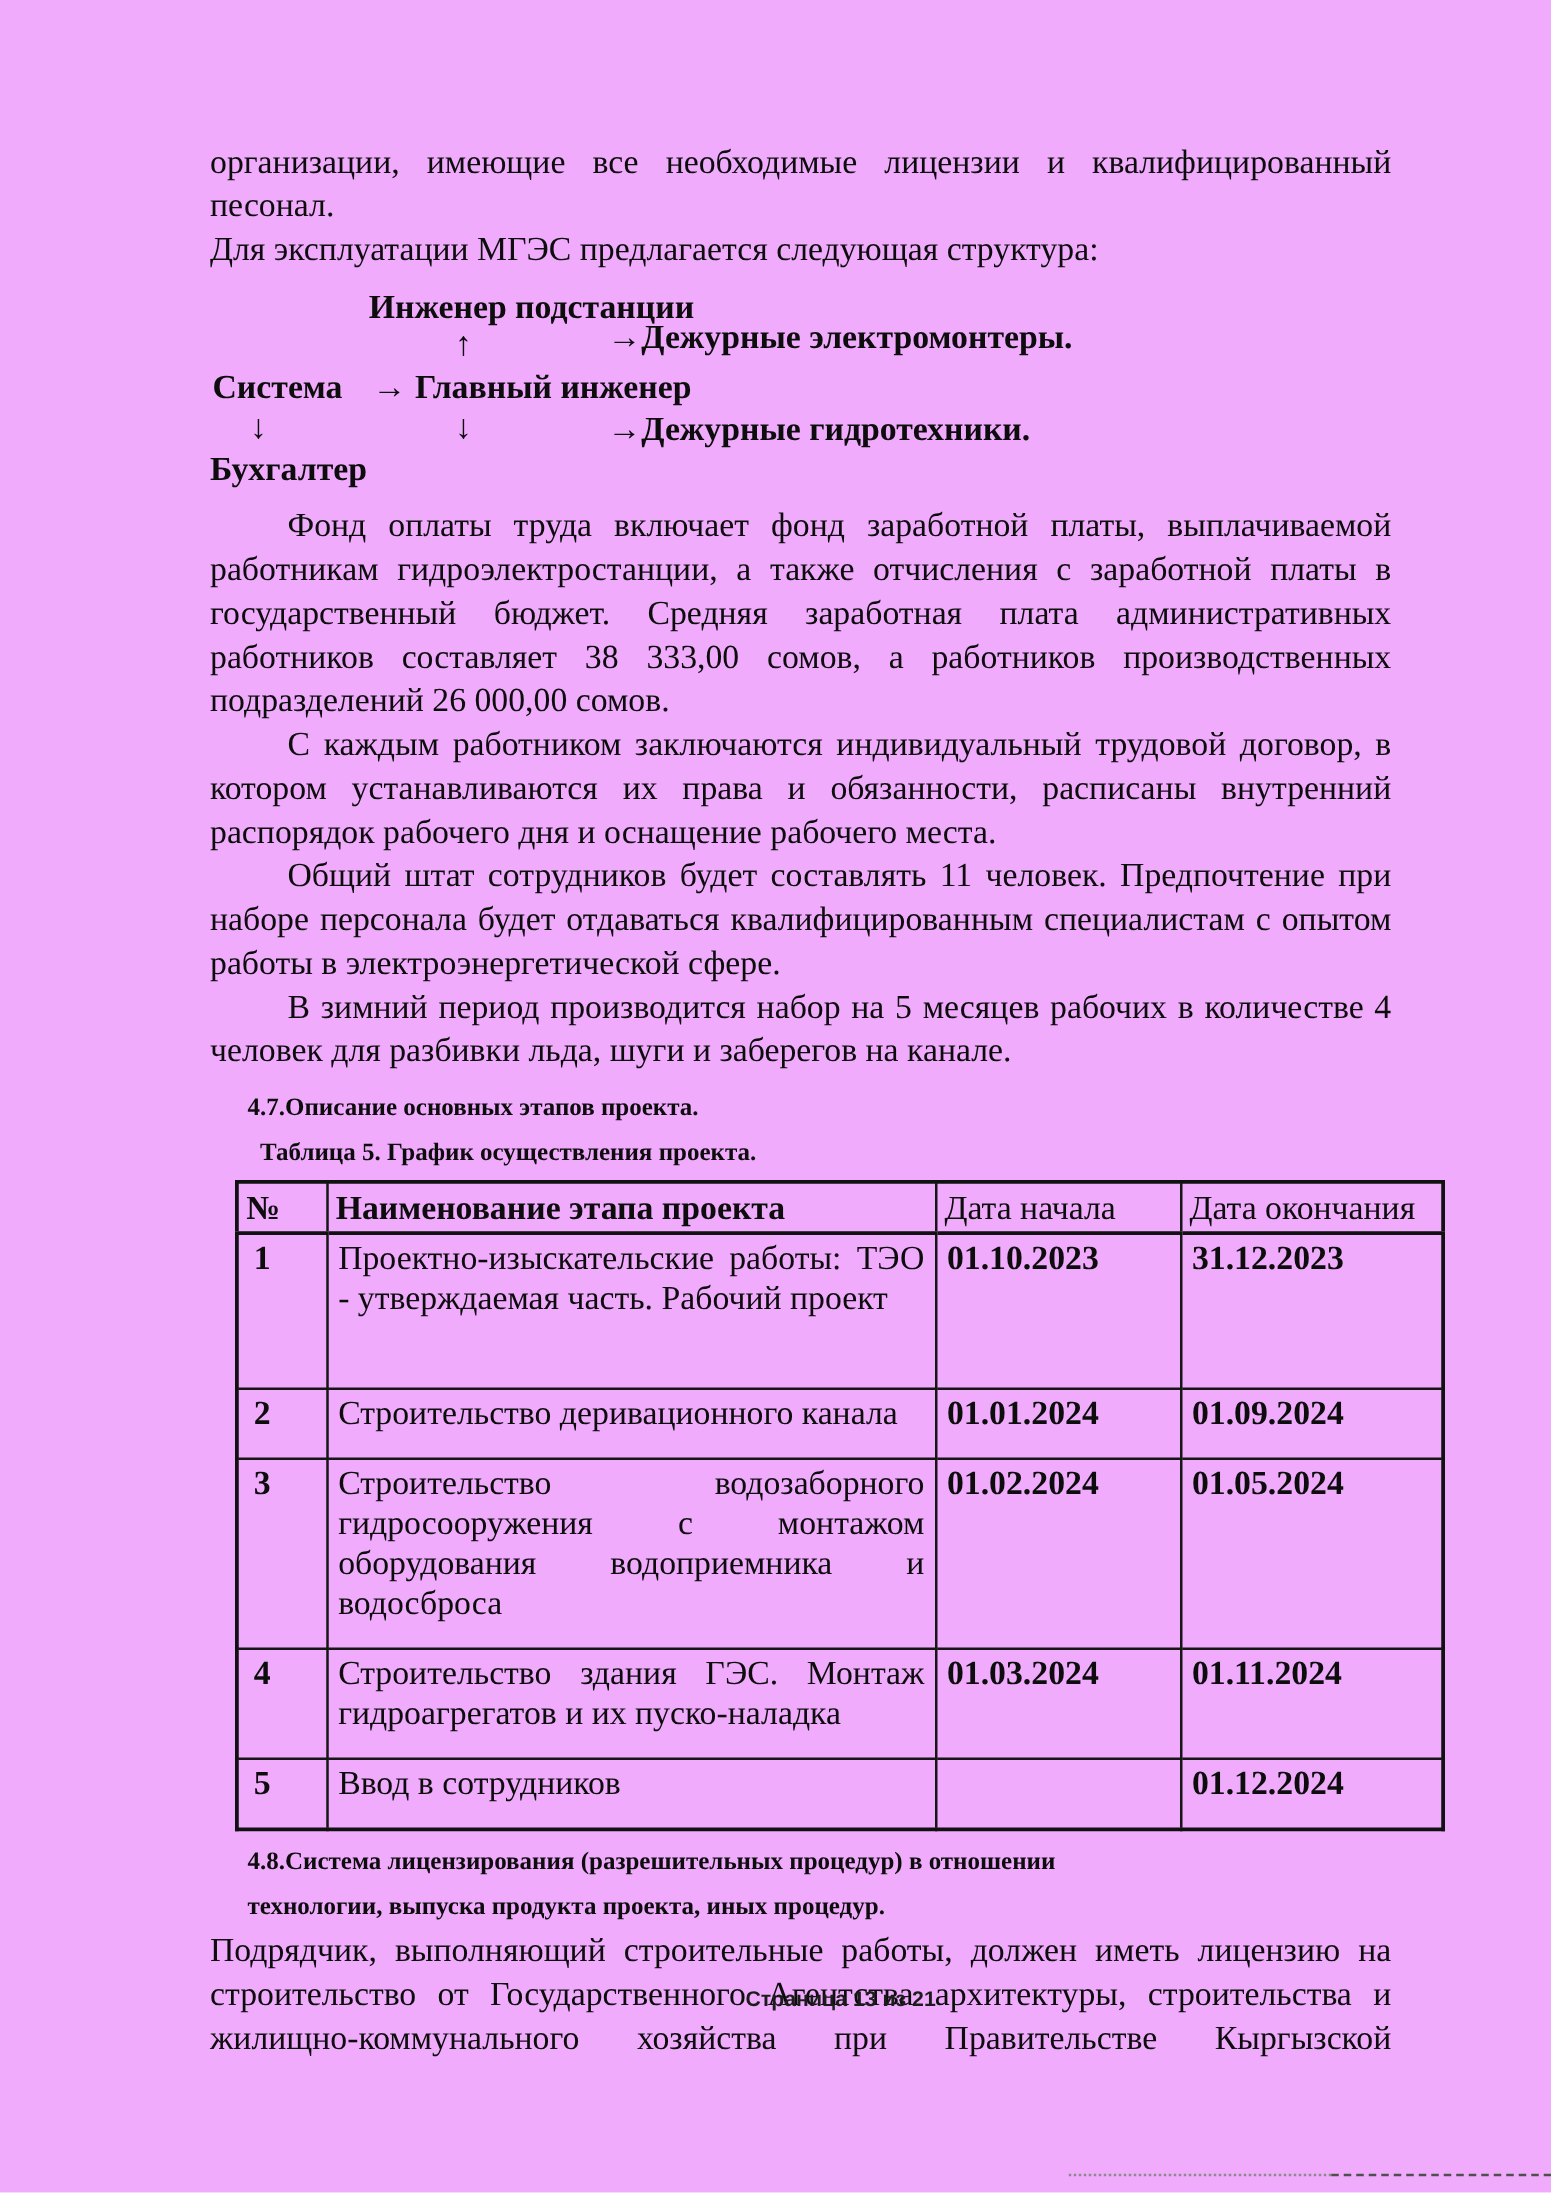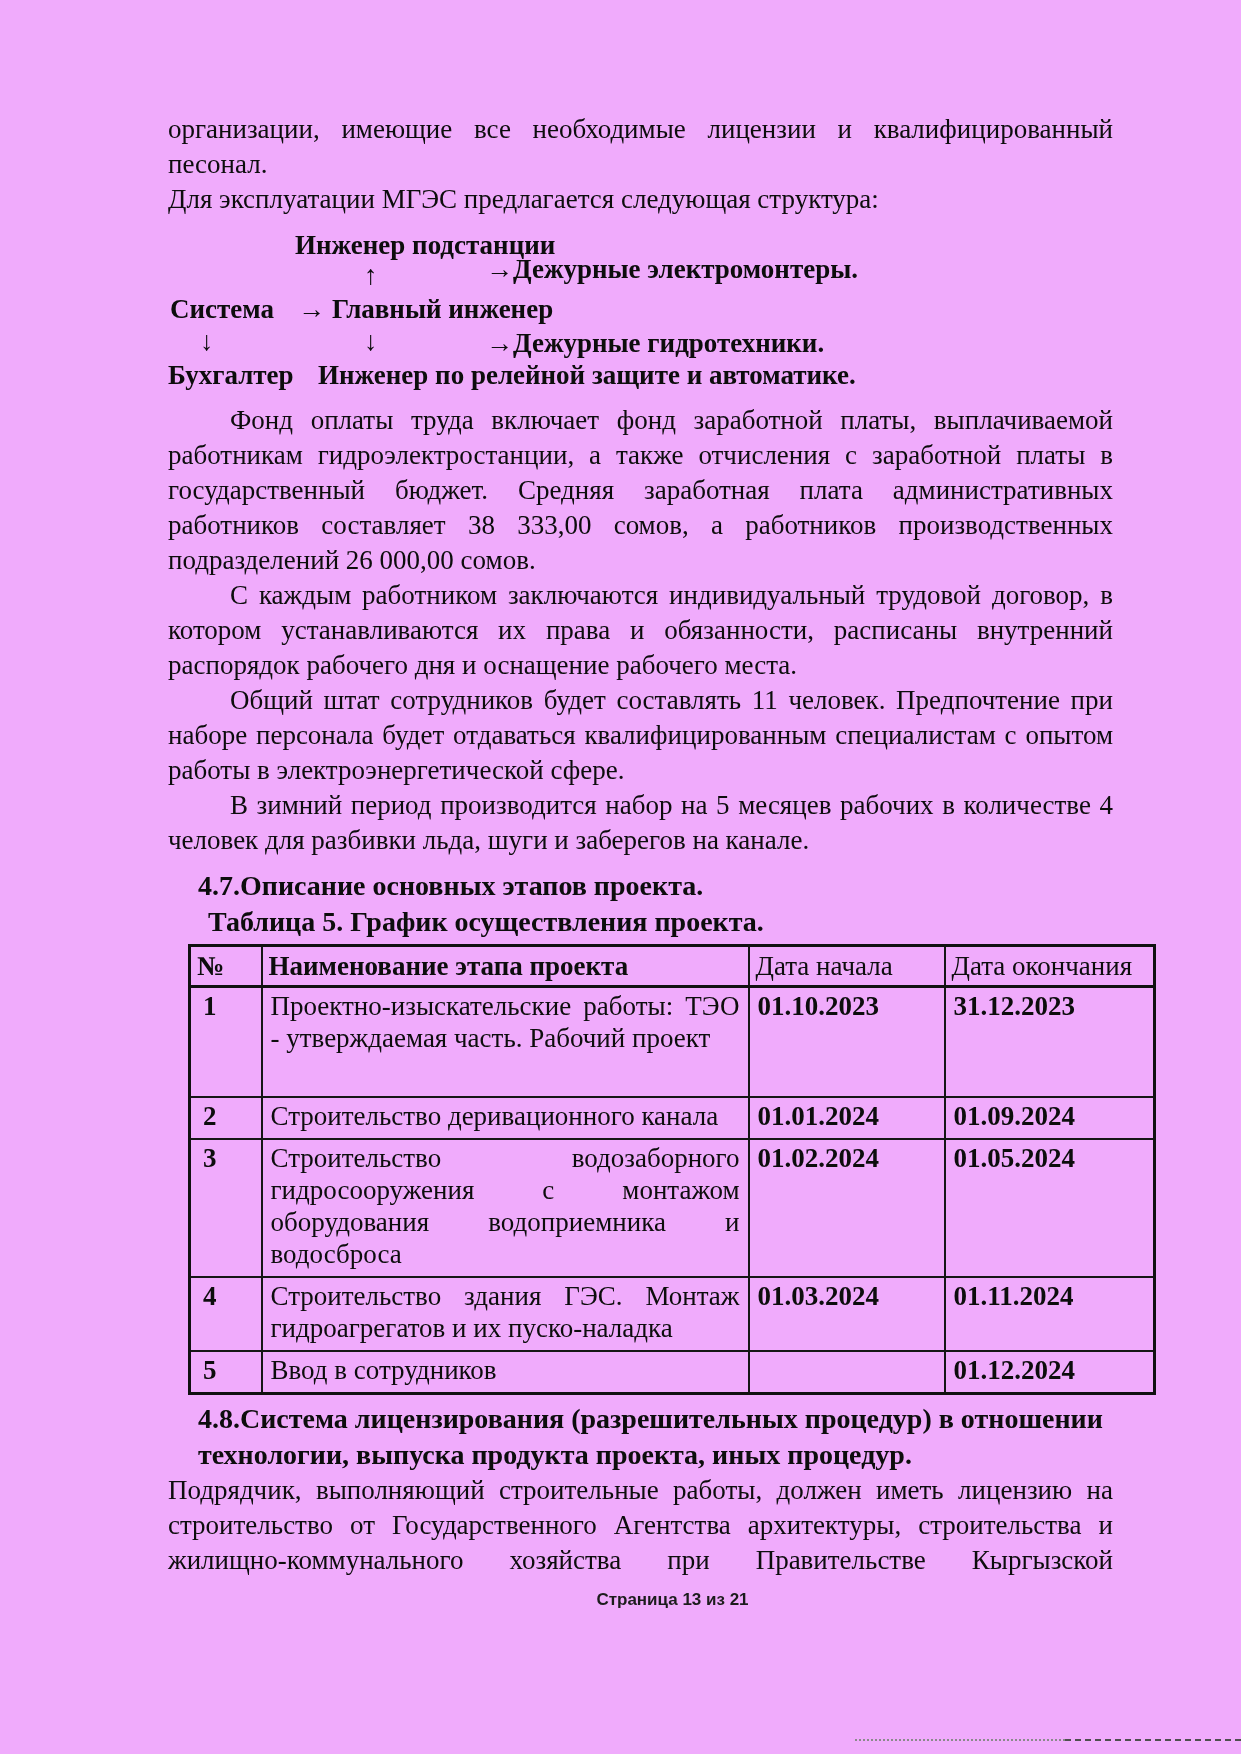--- a/index.html
+++ b/index.html
@@ -23,33 +23,33 @@
   .o-elec  { left:318px; top:24px;text-align:right; }
   .o-dir   { left:2px;   top:64px; }
   .o-ar1   { left:130px; top:64px; }
   .o-chief { left:164px; top:64px; }
   .o-dn1   { left:32px;  top:96px; }
   .o-dn2   { left:196px; top:96px; }
   .o-hydro { left:318px; top:98px; }
   .o-acc   { left:0;     top:130px; }
   .o-relay { left:150px; top:130px; }
 
-  .h { font-weight:bold; font-size:28px; line-height:36px; margin:0; }
+  .h { font-weight:bold; font-size:20px; line-height:36px; margin:0; }
   .h47 { margin-top:10px; margin-left:30px; }
   .cap { margin-left:40px; }
   .h48 { margin-left:30px; margin-top:6px; }
 
   table { border-collapse:collapse; table-layout:fixed; width:965px;
           margin-left:20px; margin-top:4px; border:3px solid #111; }
   th, td { border:2px solid #161616; vertical-align:top;
            font-size:27px; line-height:32px; padding:2px 8px; overflow:hidden; }
   thead th { border-bottom:3px solid #111; text-align:left; font-weight:bold; padding:3px 6px; }
   thead th.reg { font-weight:normal; }
   td.num  { font-weight:bold; padding-left:12px; }
-  td.name { text-align:justify; padding-bottom:6px; }
+  td.name { text-align:justify; padding-bottom:20px; }
   td.date { font-weight:bold; }
   tr.tall td { height:100px; }
 
   .footer {
     position:absolute; top:1590px; left:104px; right:0; text-align:center;
     font-family:"Liberation Sans", sans-serif; font-weight:bold;
     font-size:17px; color:#1c1c1c;
   }
   .artifact-a { position:absolute; top:1739px; left:855px;  width:210px; border-top:2px dotted #8a8a8a; }
   .artifact-b { position:absolute; top:1739px; left:1065px; width:176px; border-top:2px dashed #4f4f4f; }
@@ -67,21 +67,20 @@
       <span class="o-sub">Инженер подстанции</span>
       <span class="o-up">↑</span>
       <span class="o-elec">→Дежурные электромонтеры.</span>
       <span class="o-dir">Система</span>
       <span class="o-ar1">→</span>
       <span class="o-chief">Главный инженер</span>
       <span class="o-dn1">↓</span>
       <span class="o-dn2">↓</span>
       <span class="o-hydro">→Дежурные гидротехники.</span>
       <span class="o-acc">Бухгалтер</span>
-      <span class="o-relay">Инженер по релейной защите и автоматике.</span>
     </div>
 
     <p class="j ind mt">Фонд оплаты труда включает фонд заработной платы, выплачиваемой работникам гидроэлектростанции, а также отчисления с заработной платы в государственный бюджет. Средняя заработная плата административных работников составляет 38 333,00 сомов, а работников производственных подразделений 26 000,00 сомов.</p>
     <p class="j ind">С каждым работником заключаются индивидуальный трудовой договор, в котором устанавливаются их права и обязанности, расписаны внутренний распорядок рабочего дня и оснащение рабочего места.</p>
     <p class="j ind">Общий штат сотрудников будет составлять 11 человек. Предпочтение при наборе персонала будет отдаваться квалифицированным специалистам с опытом работы в электроэнергетической сфере.</p>
     <p class="j ind">В зимний период производится набор на 5 месяцев рабочих в количестве 4 человек для разбивки льда, шуги и заберегов на канале.</p>
 
     <div class="h h47">4.7.Описание основных этапов проекта.</div>
     <div class="h cap">Таблица 5. График осуществления проекта.</div>
 

